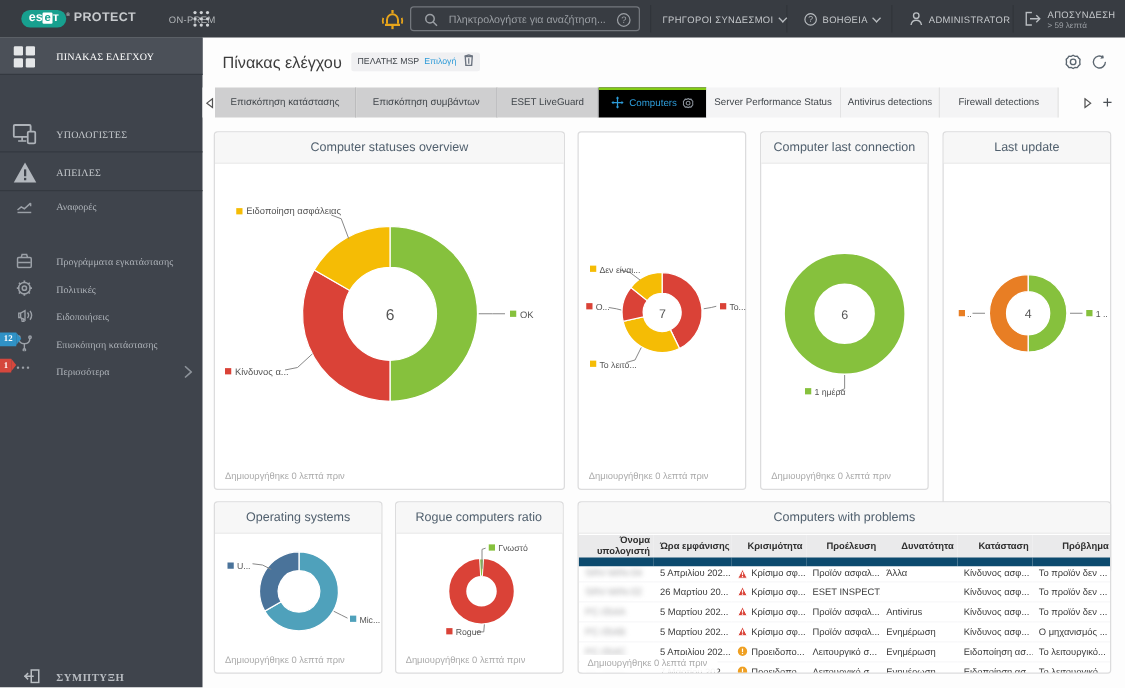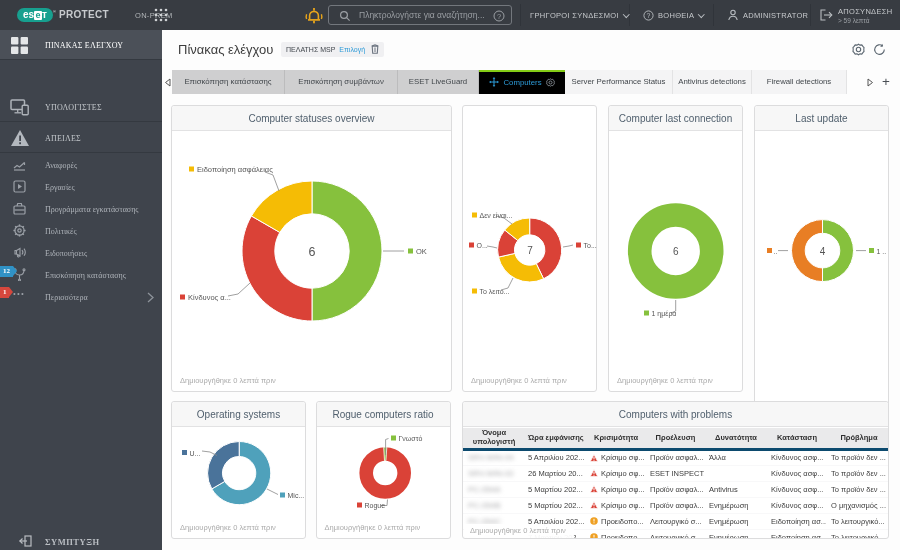--- a/index.html
+++ b/index.html
@@ -46,21 +46,21 @@
 .tab.lite{background:#f4f4f5;border-right:1px solid #e3e3e4;}
 .tab.active{background:#000000;border-top:2px solid #84cc16;color:#2d9bd8;line-height:21px;}
 
 .card{position:absolute;background:#fff;border:1px solid #dcdcdd;border-radius:3px;}
 .chead{position:absolute;left:0;top:0;right:0;height:25px;background:#f7f7f7;border-bottom:1px solid #e2e2e3;border-radius:3px 3px 0 0;text-align:center;font-size:10px;color:#51606e;line-height:25px;}
 .cfoot{position:absolute;left:8px;bottom:6px;font-size:7.5px;color:#ababab;}
 svg text{font-family:"Liberation Sans",sans-serif;}
 
 #tblwrap{position:absolute;left:0;top:26px;right:0;bottom:0;overflow:hidden;border-radius:0 0 3px 3px;}
 table{border-collapse:collapse;table-layout:fixed;width:427px;font-size:7.5px;color:#3c3c3c;}
-th{white-space:nowrap;background:#eaeaeb;color:#2f2f2f;text-align:center;font-size:7.5px;height:21px;padding:0 3px 0 5px;border-bottom:3px solid #0c4a6e;font-weight:bold;vertical-align:middle;line-height:8.5px;}
+th{white-space:nowrap;background:#eaeaeb;color:#2f2f2f;text-align:right;font-size:7.5px;height:21px;padding:0 3px 0 5px;border-bottom:7px solid #0c4a6e;font-weight:bold;vertical-align:middle;line-height:8.5px;}
 td{height:16px;padding:0 3px 0 5px;border-bottom:1px solid #f8f8f9;white-space:nowrap;overflow:hidden;vertical-align:middle;}
 .blur{color:#a6a6a8;filter:blur(2px);font-size:8px;}
 .wicon{display:inline-block;vertical-align:-1.5px;margin-right:3px;}
 #tfoot{position:absolute;left:1px;bottom:0;font-size:7.5px;color:#ababab;background:rgba(255,255,255,0.95);padding:2px 8px 3px 6px;border-radius:0 0 0 3px;}
 </style>
 </head>
 <body>
 
 <div id="topbar">
   <div id="logo">es<span class="ebox">e</span>т<span class="reg">®</span></div>
@@ -156,27 +156,20 @@
         <rect x="9.2" y="6.5" width="1.8" height="5.5" fill="#3f444c"></rect>
         <rect x="9.2" y="13.3" width="1.8" height="1.9" fill="#3f444c"></rect>
       </svg>
   </div>
   <div class="sb-item sb-small" style="top:124px">
       <span class="txt">Αναφορές</span>
     <svg class="sb-ico" style="left:13px;top:6px" width="13" height="11" viewBox="0 0 13 11">
         <path d="M1 8 L4 5.5 L6.5 7 L11.5 2.5" fill="none" stroke="#9ba0a7" stroke-width="1.2"></path>
         <path d="M11.5 2.5 L11.5 5" stroke="#9ba0a7" stroke-width="1.2"></path>
         <line x1="1" y1="10" x2="12" y2="10" stroke="#9ba0a7" stroke-width="1.2"></line>
-      </svg>
-  </div>
-  <div class="sb-item sb-small" style="top:146px">
-      <span class="txt">Εργασίες</span>
-    <svg class="sb-ico" style="left:13px;top:4px" width="13" height="13" viewBox="0 0 13 13">
-        <rect x="1" y="1" width="11" height="11" rx="1.5" fill="none" stroke="#9ba0a7" stroke-width="1.2"></rect>
-        <path d="M5 4 L9 6.5 L5 9 Z" fill="#9ba0a7"></path>
       </svg>
   </div>
   <div class="sb-item sb-small" style="top:168px">
       <span class="txt">Προγράμματα εγκατάστασης</span>
     <svg class="sb-ico" style="left:13px;top:4px" width="13" height="13" viewBox="0 0 13 13">
         <rect x="1" y="4" width="11" height="8" rx="1" fill="none" stroke="#9ba0a7" stroke-width="1.2"></rect>
         <path d="M4 4 L4.7 1.5 L8.3 1.5 L9 4" fill="none" stroke="#9ba0a7" stroke-width="1.2"></path>
         <line x1="1.5" y1="8" x2="11.5" y2="8" stroke="#9ba0a7" stroke-width="1.2"></line>
       </svg>
   </div>

